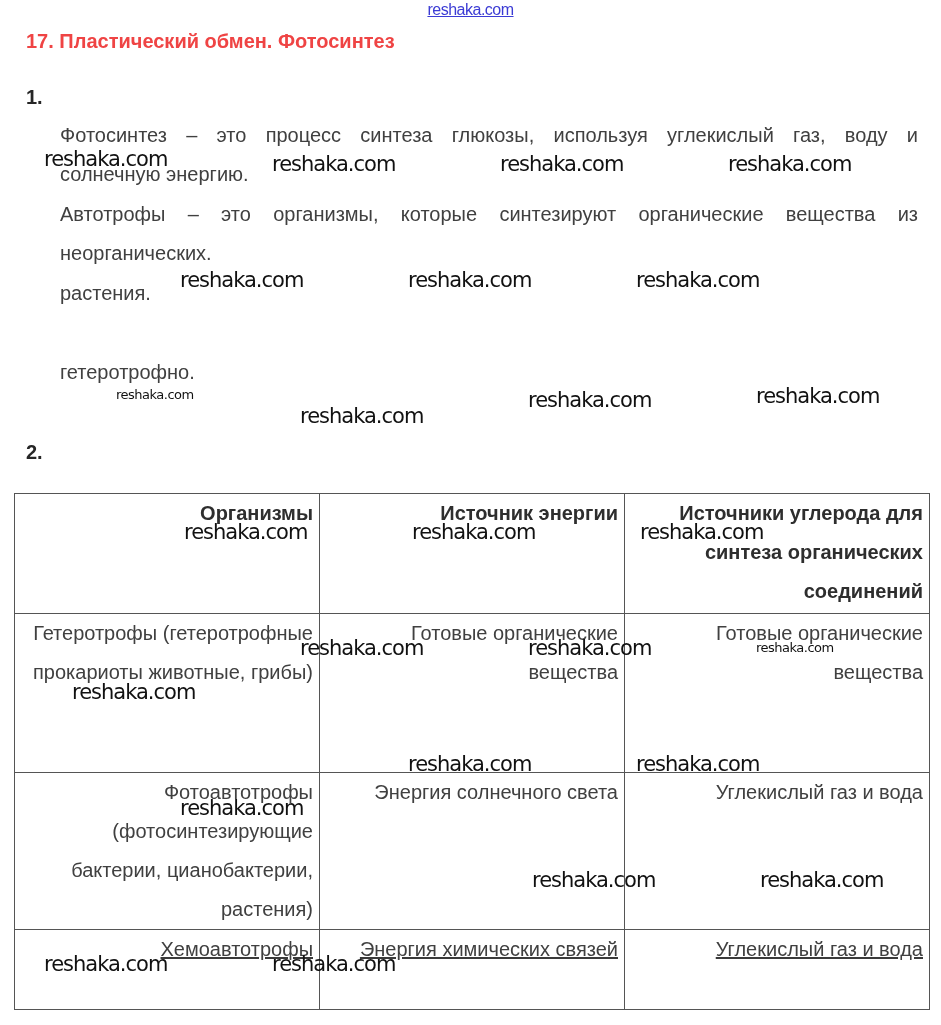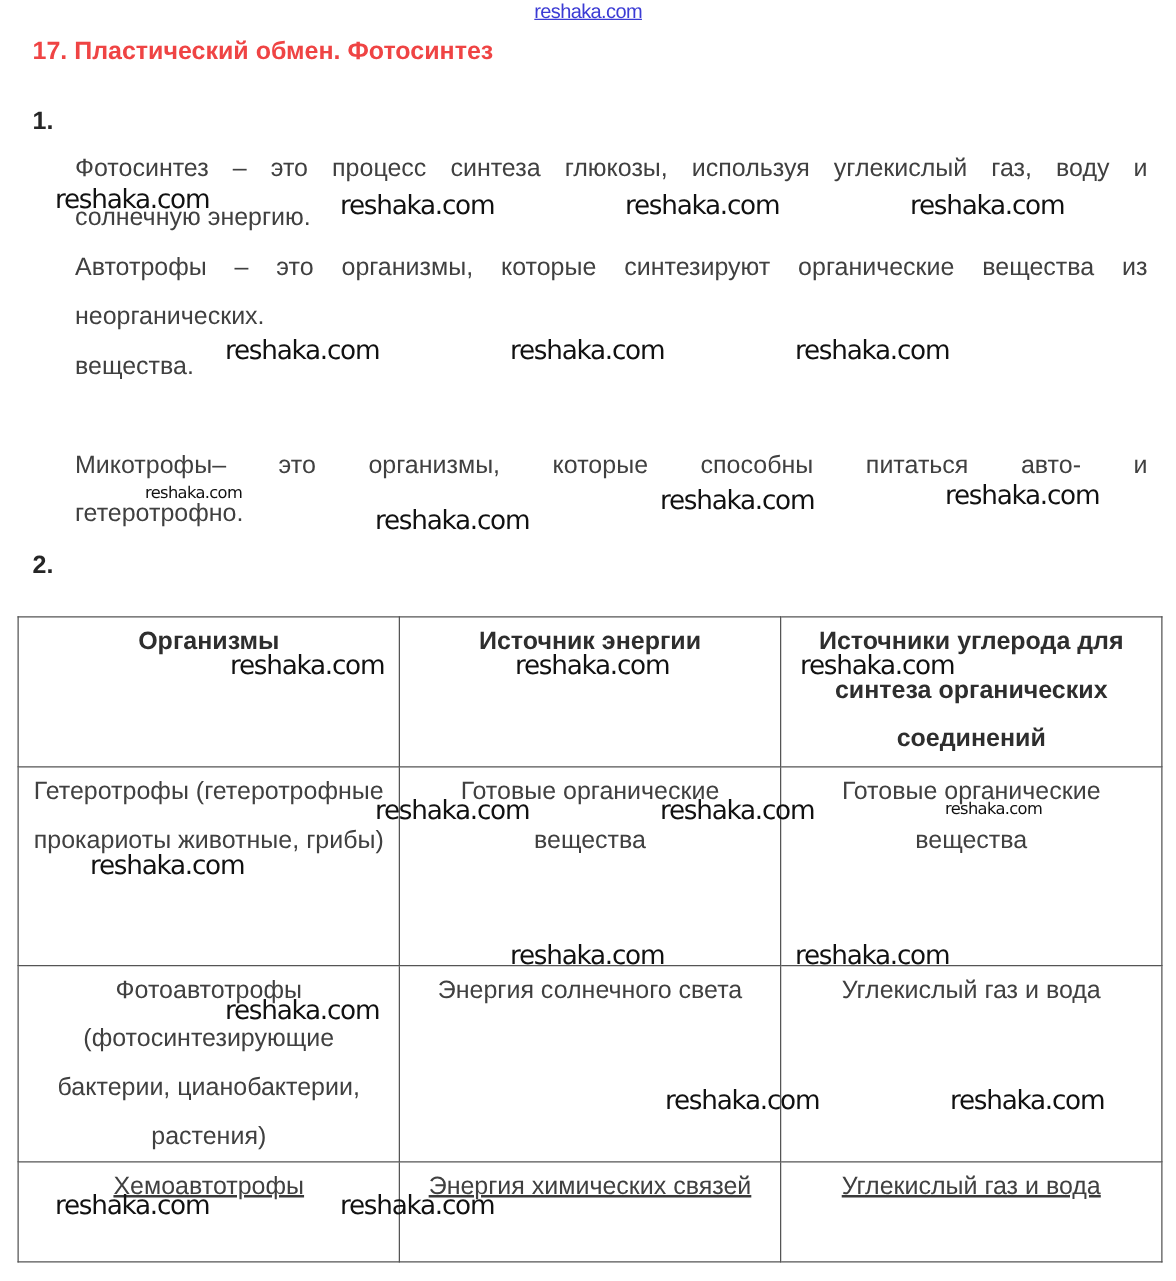--- a/index.html
+++ b/index.html
@@ -23,21 +23,21 @@
       position: absolute; left: 60px; width: 858px;
       font-size: 20px; line-height: 39px; color: #404040;
       text-align: justify; text-align-last: left;
     }
     .para .line { display: block; }
     table.main {
       position: absolute; left: 14px; top: 493px; width: 915px;
       border-collapse: collapse; table-layout: fixed;
     }
     table.main td, table.main th {
-      border: 1px solid #555; vertical-align: top; text-align: center;
+      border: 1px solid #555; vertical-align: top; text-align: right;
       font-size: 20px; line-height: 39px; padding: 0 6px; color: #404040;
     }
     table.main th { font-weight: bold; color: #2e2e2e; padding-top: 0; }
     table.main col.c1 { width: 305px; }
     table.main col.c2 { width: 305px; }
     table.main col.c3 { width: 305px; }
     tr.h0 { height: 120px; }
     tr.r1 { height: 159px; padding-left: 32px; }
     tr.r2 { height: 125px; }
     tr.r3 { height: 80px; text-decoration: underline; }
@@ -58,24 +58,23 @@
 
 <div class="para" style="top:116px">
   <span class="line" style="text-align:justify;text-align-last:justify">Фотосинтез – это процесс синтеза глюкозы, используя углекислый газ, воду и</span>
   <span class="line">солнечную энергию.</span>
 </div>
 <div class="para" style="top:195px">
   <span class="line" style="text-align:justify;text-align-last:justify">Автотрофы – это организмы, которые синтезируют органические вещества из</span>
   <span class="line">неорганических.</span>
 </div>
 <div class="para" style="top:274px">
-  <span class="line">вещества.</span>
+  <span class="line">растения.</span>
 </div>
 <div class="para" style="top:353px">
-  <span class="line" style="text-align:justify;text-align-last:justify;word-spacing:20px">Микотрофы– это организмы, которые способны питаться авто- и</span>
   <span class="line">гетеротрофно.</span>
 </div>
 
 <div class="num" style="top:441px">2.</div>
 
 <table class="main">
   <colgroup>
       <col class="c1">
       <col class="c2">
       <col class="c3">

